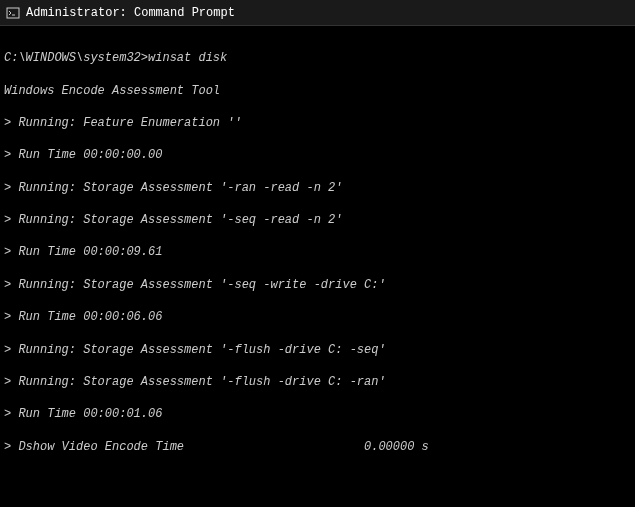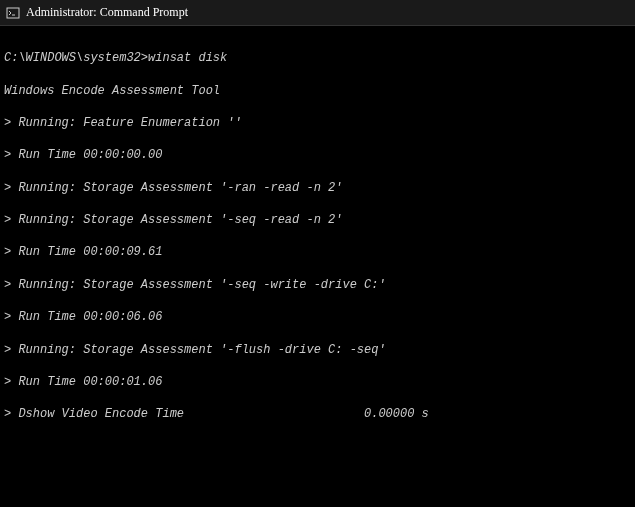--- a/index.html
+++ b/index.html
@@ -23,21 +23,21 @@
     }
     .titlebar .title-icon {
       width: 14px;
       height: 14px;
       display: inline-flex;
       align-items: center;
       justify-content: center;
     }
     .titlebar .title {
       color: #fff;
-      font-family: Liberation Serif, serif;
+      font-family: Liberation Mono, monospace;
       font-size: 12px;
     }
     .terminal {
       padding: 8px 4px;
       line-height: 1.35;
       background: #000;
       white-space: pre;
     }
     .line { display: block; font-style: italic; }
     .cols {
@@ -65,20 +65,21 @@
 <span class="line"><span>C:\WINDOWS\system32&gt;</span><span>winsat disk</span></span>
 <span class="line">Windows Encode Assessment Tool</span>
 <span class="line">&gt; Running: Feature Enumeration ''</span>
 <span class="line">&gt; Run Time 00:00:00.00</span>
 <span class="line">&gt; Running: Storage Assessment '-ran -read -n 2'</span>
 <span class="line">&gt; Running: Storage Assessment '-seq -read -n 2'</span>
 <span class="line">&gt; Run Time 00:00:09.61</span>
 <span class="line">&gt; Running: Storage Assessment '-seq -write -drive C:'</span>
 <span class="line">&gt; Run Time 00:00:06.06</span>
 <span class="line">&gt; Running: Storage Assessment '-flush -drive C: -seq'</span>
+<span class="line">&gt; Running: Storage Assessment '-flush -drive C: -ran'</span>
 <span class="line">&gt; Run Time 00:00:01.06</span>
 <span class="line cols"><span class="col-label">&gt; Dshow Video Encode Time</span><span class="col-val1">0.00000 s</span><span class="col-val2"></span></span>
 
 
 
 
 
 
 
 

